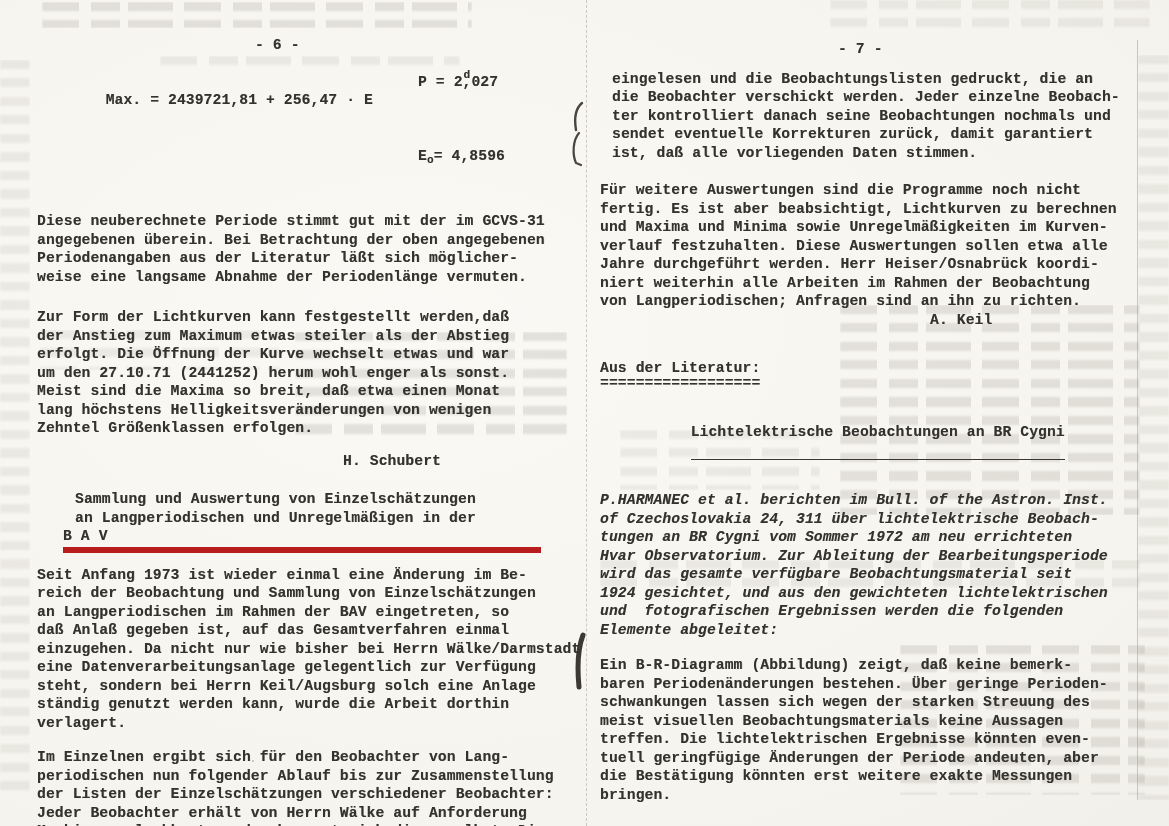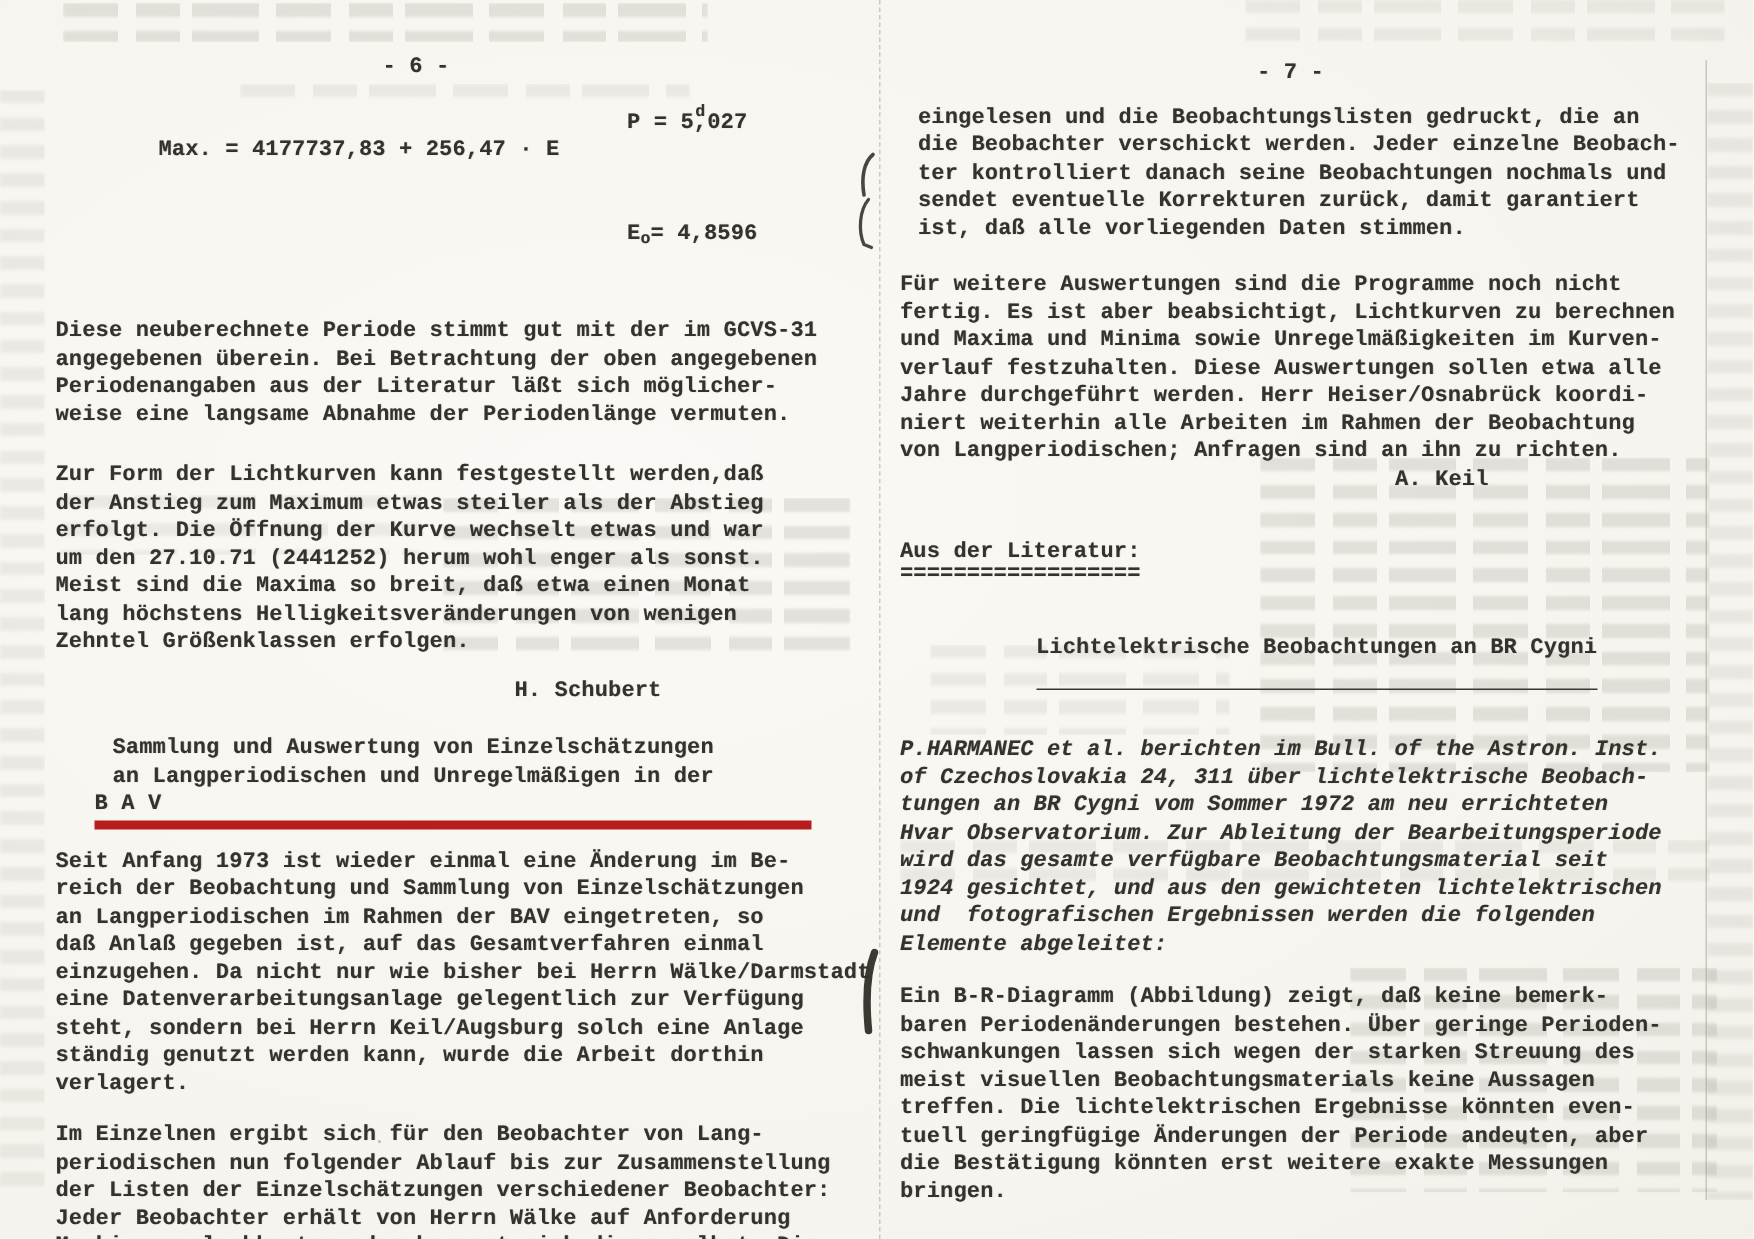--- a/index.html
+++ b/index.html
@@ -76,22 +76,22 @@
   <path d="M13,3 C8,16 7,34 9,55" stroke="#3c3932" stroke-width="5" fill="none" stroke-linecap="round"></path>
 </svg>
 <div class="speck" style="left:1015px;top:760px;width:3px;height:3px;"></div>
 <div class="speck" style="left:1090px;top:92px;width:3px;height:3px;opacity:.4;"></div>
 <div class="speck" style="left:252px;top:760px;width:2px;height:2px;opacity:.5;"></div>
 
 <div class="pg pg-left">
   <div class="t pageno pn-l">- 6 -</div>
 
   <div class="fline t" style="margin-top:18px;">
-    <span class="fl-main">Max. = 4177737,83 + 256,47 · E</span>
-    <span class="fl-right"><span>P = 5</span><span class="sup-d">d</span><span>,027</span></span>
+    <span class="fl-main">Max. = 2439721,81 + 256,47 · E</span>
+    <span class="fl-right"><span>P = 2</span><span class="sup-d">d</span><span>,027</span></span>
   </div>
   <div class="fline t">
     <span class="fl-right"><span>E</span><span class="sub-o">o</span><span>= 4,8596</span></span>
   </div>
 
   <div class="t" style="margin-top:10px;">Diese neuberechnete Periode stimmt gut mit der im GCVS-31
 angegebenen überein. Bei Betrachtung der oben angegebenen
 Periodenangaben aus der Literatur läßt sich möglicher-
 weise eine langsame Abnahme der Periodenlänge vermuten.</div>
   <div class="t" style="margin-top:22px;">Zur Form der Lichtkurven kann festgestellt werden,daß

